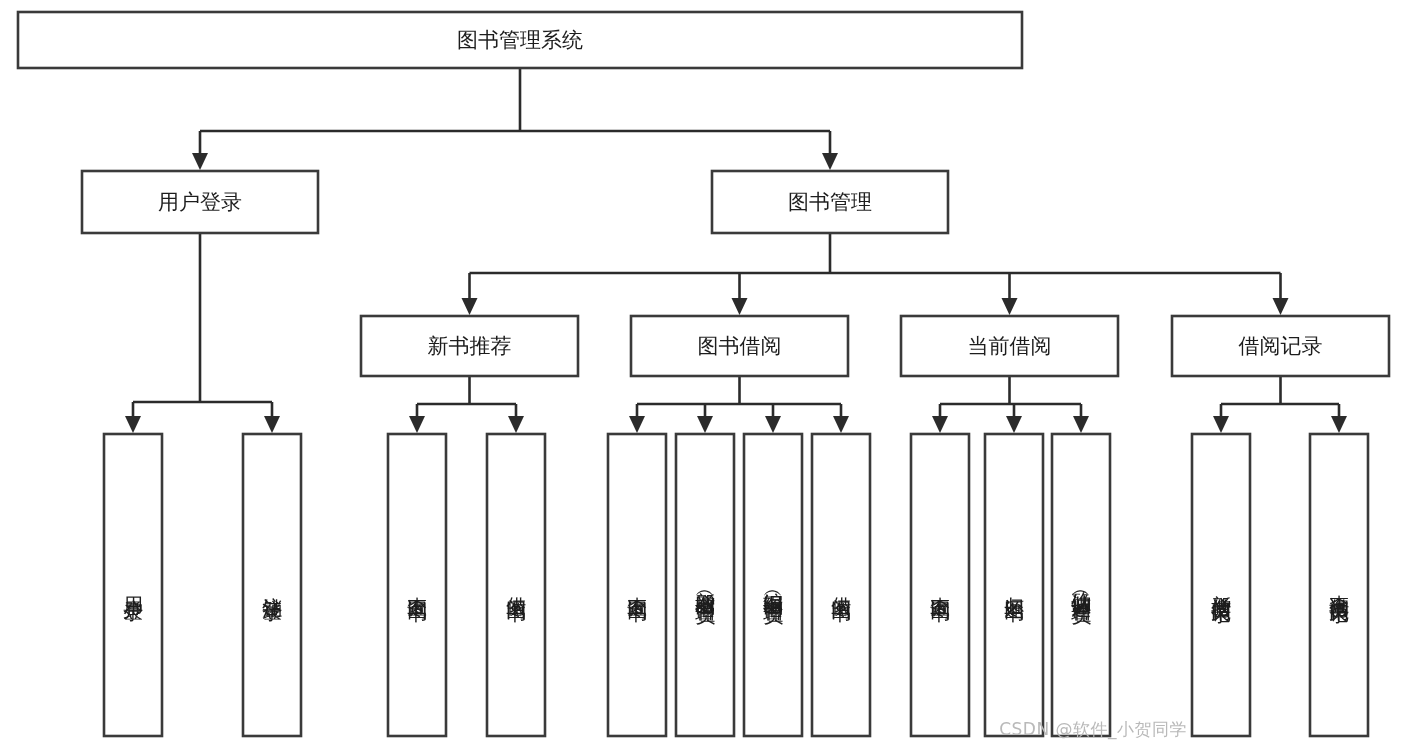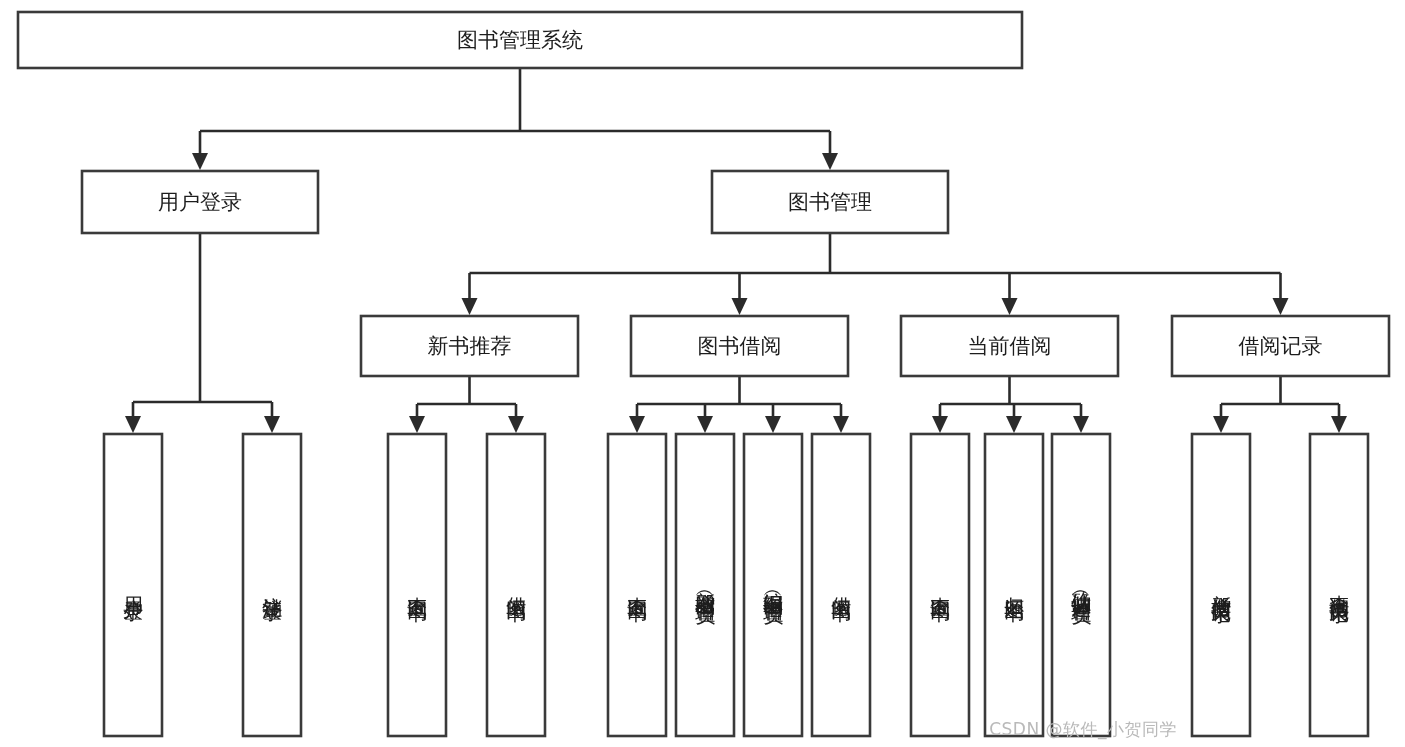--- a/index.html
+++ b/index.html
@@ -55,21 +55,21 @@
     font-size: 20px;
     line-height: 1.18;
     color: #1d1d1d;
     letter-spacing: 2px;
     white-space: nowrap;
     text-align: center;
     pointer-events: none;
   }
   .watermark {
     position: absolute;
-    right: 20px;
+    right: 10px;
     bottom: 6px;
     font-family: "DejaVu Sans", "Liberation Sans", sans-serif;
     font-size: 17px;
     color: #b9b9b9;
     letter-spacing: 0.5px;
     white-space: nowrap;
     text-align: center;
   }
 </style>
 </head>

